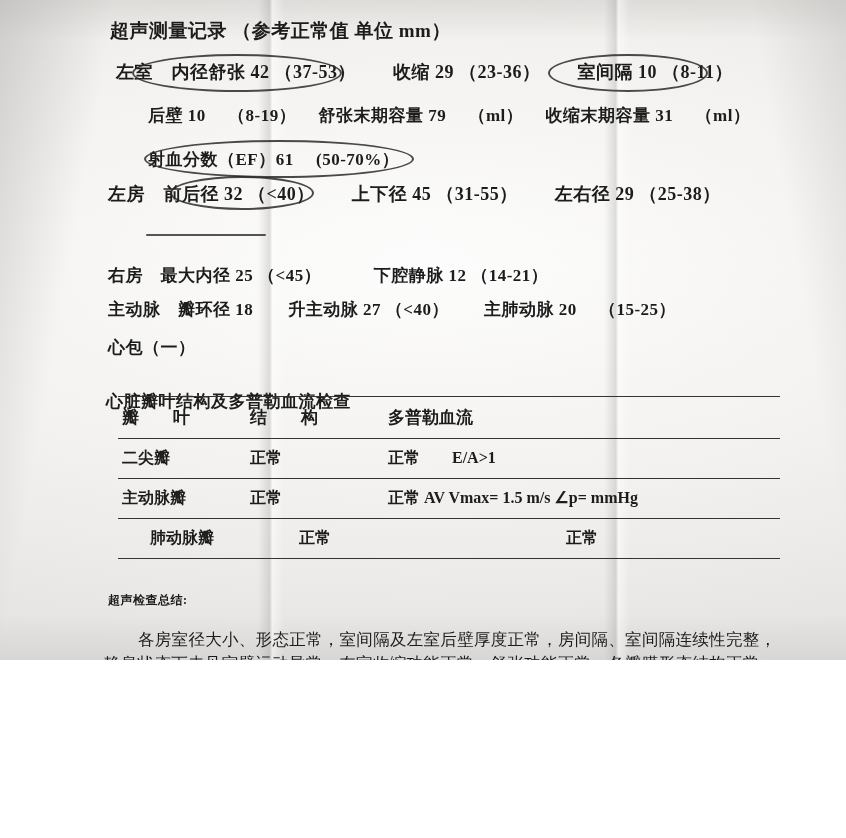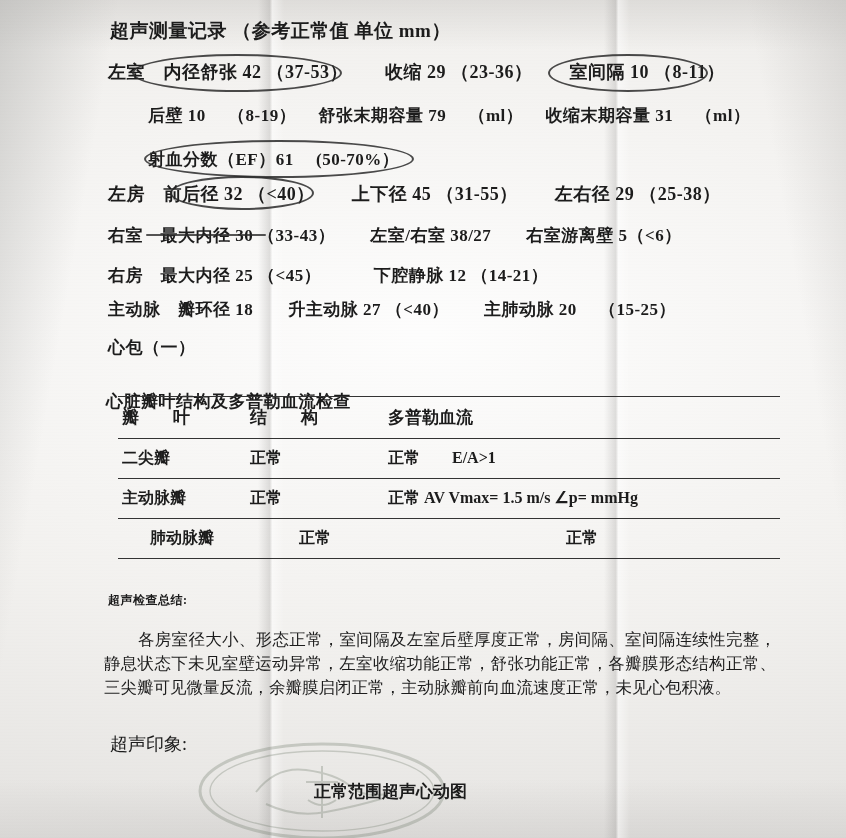--- a/index.html
+++ b/index.html
@@ -3,21 +3,21 @@
 <meta charset="utf-8">
 <style>
   html, body {
     margin: 0;
     padding: 0;
     background: #ffffff;
   }
   #page {
     position: relative;
     width: 846px;
-    height: 838px;
+    height: 660px;
     overflow: hidden;
     background: #f4f3f1;
     font-family: "Liberation Serif", serif;
     color: #1c1c1c;
   }
   
   .paper-shade {
     position: absolute;
     inset: 0;
     background:
@@ -158,29 +158,28 @@
     <ellipse cx="126" cy="49" rx="112" ry="40" fill="none" stroke="#6f7a6a" stroke-width="1.4"></ellipse>
     <path d="M60 50 q20 -26 50 -22 q30 4 44 16 q14 12 36 8" fill="none" stroke="#6f7a6a" stroke-width="2"></path>
     <path d="M70 62 q30 14 60 8 q32 -6 58 -14" fill="none" stroke="#6f7a6a" stroke-width="2"></path>
     <path d="M126 24 v52 M110 40 h32 M112 58 q14 10 28 0" fill="none" stroke="#6f7a6a" stroke-width="2"></path>
   </svg>
 
   <div class="content">
 
     <div class="line sec-title" style="left:110px; top:18px; font-size:19px;">超声测量记录 （参考正常值  单位 mm）</div>
 
-    <div class="line" style="left:108px; top:60px; font-size:18px;">左室　内径舒张 42 （37-53）　　收缩 29 （23-36）　　室间隔 10 （8-11）</div>
+    <div class="line" style="left:116px; top:60px; font-size:18px;">左室　内径舒张 42 （37-53）　　收缩 29 （23-36）　　室间隔 10 （8-11）</div>
 
     <div class="line" style="left:148px; top:104px; font-size:17px;">后壁 10 　（8-19）　 舒张末期容量 79 　（ml）　 收缩末期容量 31 　（ml）</div>
 
     <div class="line" style="left:148px; top:148px; font-size:17px;">射血分数（EF）61 　(50-70%）</div>
 
     <div class="line" style="left:108px; top:182px; font-size:18px;">左房　前后径 32 （&lt;40）　　上下径 45 （31-55）　　左右径 29 （25-38）</div>
 
-    <div class="line" style="left:108px; top:224px; font-size:17px;">右室　最大内径 30 （33-43）　　左室/右室 38/27　　右室游离壁 5（&lt;6）</div>
 
     <div class="line" style="left:108px; top:264px; font-size:17px;">右房　最大内径 25 （&lt;45）　　　下腔静脉 12 （14-21）</div>
 
     <div class="line" style="left:108px; top:298px; font-size:17px;">主动脉　瓣环径 18　　升主动脉 27 （&lt;40）　　主肺动脉 20 　（15-25）</div>
 
     <div class="line" style="left:108px; top:336px; font-size:17px;">心包（一）</div>
 
     <div class="line sec-title" style="left:106px; top:390px;">心脏瓣叶结构及多普勒血流检查</div>
 
     <table class="tbl">

